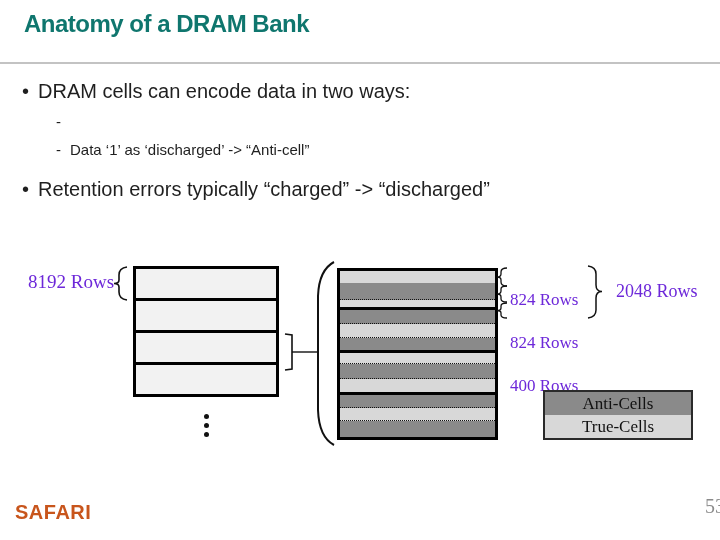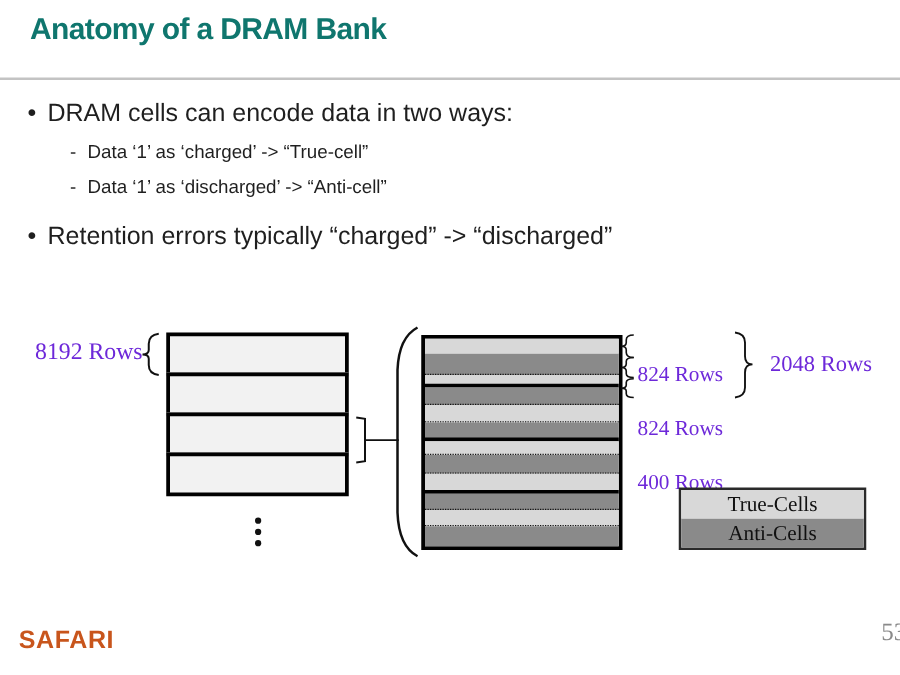--- a/index.html
+++ b/index.html
@@ -62,21 +62,20 @@
 
 <div class="abs" id="title">Anatomy of a DRAM Bank</div>
 <div class="abs" id="divider"></div>
 
 <div class="abs bullet" id="bullet1">
   <span class="marker">•</span>
   <span>DRAM cells can encode data in two ways:</span>
 </div>
 <div class="abs subbullet" id="sub1">
   <span class="marker">-</span>
-  <span>Data ‘1’ as ‘charged’ -&gt; “True-cell”</span>
 </div>
 <div class="abs subbullet" id="sub2">
   <span class="marker">-</span>
   <span>Data ‘1’ as ‘discharged’ -&gt; “Anti-cell”</span>
 </div>
 <div class="abs bullet" id="bullet2">
   <span class="marker">•</span>
   <span>Retention errors typically “charged” -&gt; “discharged”</span>
 </div>
 
@@ -111,22 +110,22 @@
   </div>
 
 <div class="abs serif-label" id="seg-labels">
   <div>824 Rows</div>
   <div>824 Rows</div>
   <div>400 Rows</div>
 </div>
 <div class="abs serif-label" id="label-2048">2048 Rows</div>
 
 <div class="abs" id="legend">
+  <div class="legend-row" id="legend-anti">Anti-Cells</div>
   <div class="legend-row" id="legend-true">True-Cells</div>
-  <div class="legend-row" id="legend-anti">Anti-Cells</div>
 </div>
 
 <svg class="abs" id="connector-svg" width="720" height="540" viewBox="0 0 720 540">
 
   <path d="M127,267 Q119,268 119,275 L119,280 Q119,283.5 114,283.5 Q119,283.5 119,287 L119,292 Q119,299 127,300" fill="none" stroke="#111" stroke-width="1.6"></path>
 
   <path d="M285,334 L292,335 L292,369 L285,370" fill="none" stroke="#111" stroke-width="1.6"></path>
   <line x1="292" y1="352" x2="319" y2="352" stroke="#111" stroke-width="1.4"></line>
 
   <path d="M334,262 Q319,270 318,296 L318,410 Q319,437 334,445" fill="none" stroke="#111" stroke-width="2"></path>

